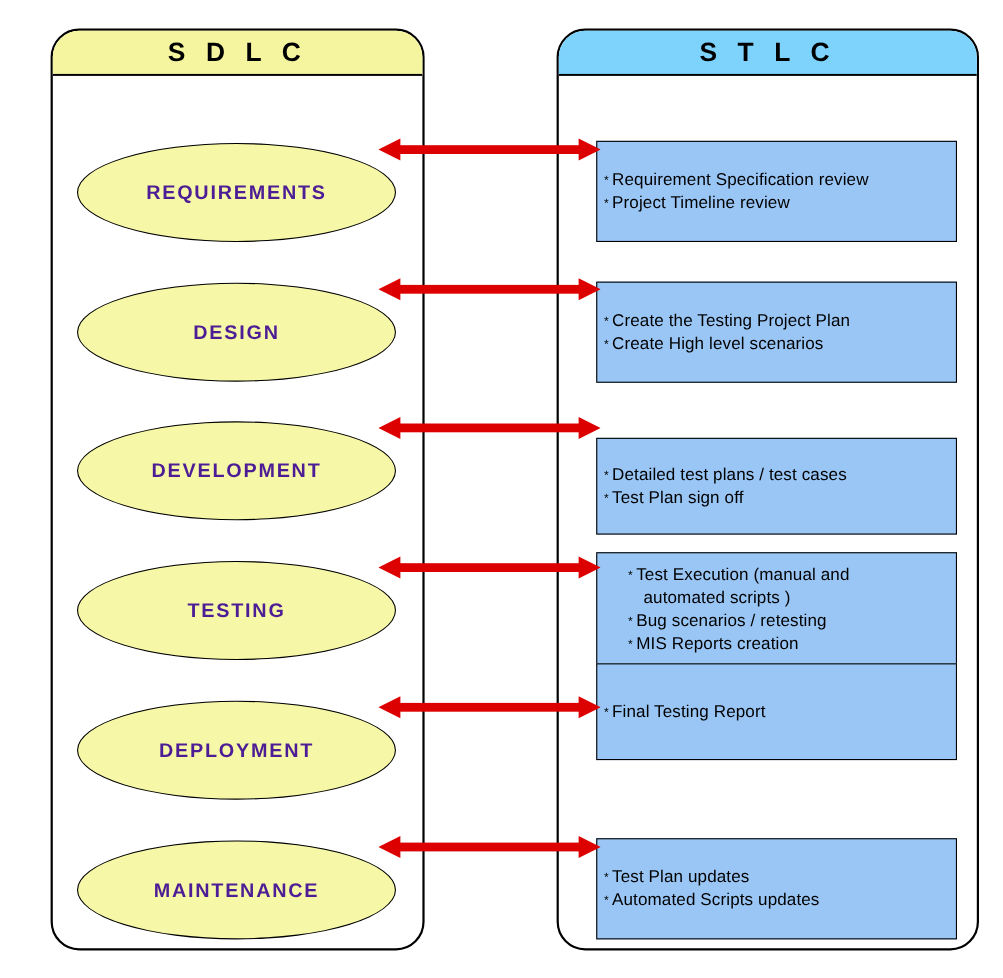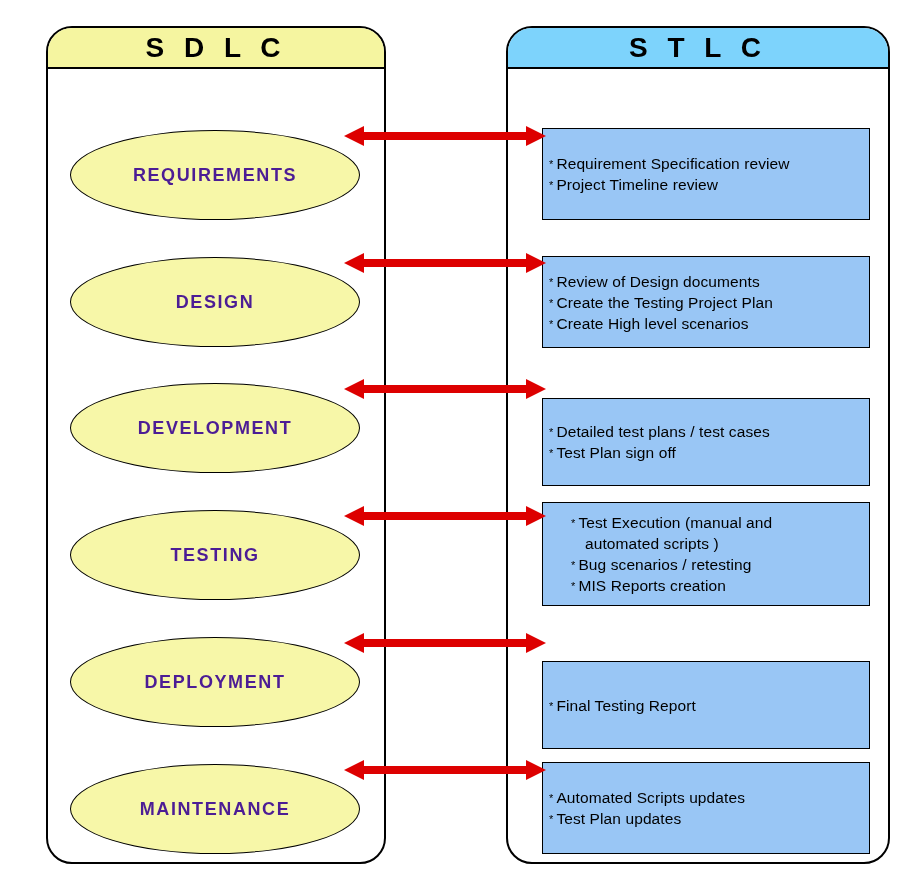--- a/index.html
+++ b/index.html
@@ -46,21 +46,21 @@
     left: 0;
     right: 0;
     top: 0;
     height: 41px;
     box-sizing: border-box;
     border-bottom: 2px solid #000000;
     border-radius: 24px 24px 0 0;
     display: flex;
     align-items: center;
     justify-content: center;
-    font-size: 28px;
+    font-size: 24px;
     font-weight: bold;
     letter-spacing: 6px;
     color: #000000;
   }
   .panel-sdlc .panel-header { background: #f5f5a0; }
   .panel-stlc .panel-header { background: #7dd3fc; }
 
   
   .stage {
     position: absolute;
@@ -152,40 +152,39 @@
   </div>
 
   <div class="panel panel-stlc">
     <div class="panel-header">S T L C</div>
     <div id="stlc-activities">
         <div class="activity" style="top: 100px; height: 92px;">
           <div class="activity-line"><span class="star">*</span><span>Requirement Specification review</span></div>
           <div class="activity-line"><span class="star">*</span><span>Project Timeline review</span></div>
         </div>
         <div class="activity" style="top: 228px; height: 92px;">
-          <div class="activity-line"><span class="star">*</span><span>Review of Design documents</span></div>
           <div class="activity-line"><span class="star">*</span><span>Create the Testing Project Plan</span></div>
           <div class="activity-line"><span class="star">*</span><span>Create High level scenarios</span></div>
         </div>
         <div class="activity" style="top: 357px; height: 88px; margin-top: 13px;">
           <div class="activity-line"><span class="star">*</span><span>Detailed test plans / test cases</span></div>
           <div class="activity-line"><span class="star">*</span><span>Test Plan sign off</span></div>
         </div>
         <div class="activity" style="top: 474px; height: 104px; padding-left: 28px;">
           <div class="activity-line"><span class="star">*</span><span>Test Execution (manual and</span></div>
           <div class="activity-line cont"><span>automated scripts )</span></div>
           <div class="activity-line"><span class="star">*</span><span>Bug scenarios / retesting</span></div>
           <div class="activity-line"><span class="star">*</span><span>MIS Reports creation</span></div>
         </div>
-        <div class="activity" style="top: 633px; height: 88px;">
+        <div class="activity" style="top: 575px; height: 88px;">
           <div class="activity-line"><span class="star">*</span><span>Final Testing Report</span></div>
         </div>
         <div class="activity" style="top: 734px; height: 92px;">
+          <div class="activity-line"><span class="star">*</span><span>Test Plan updates</span></div>
           <div class="activity-line"><span class="star">*</span><span>Automated Scripts updates</span></div>
-          <div class="activity-line"><span class="star">*</span><span>Test Plan updates</span></div>
         </div>
       </div>
   </div>
 
   <div id="connectors">
       <div class="arrow" style="left: 344px; top: 124px; width: 202px;">
         <svg width="202" height="24" viewBox="0 0 202 24">
           <rect x="18" y="8" width="166" height="8" fill="#DD0000"></rect>
           <polygon points="0,12 20,2 20,22" fill="#DD0000"></polygon>
           <polygon points="202,12 182,2 182,22" fill="#DD0000"></polygon>

